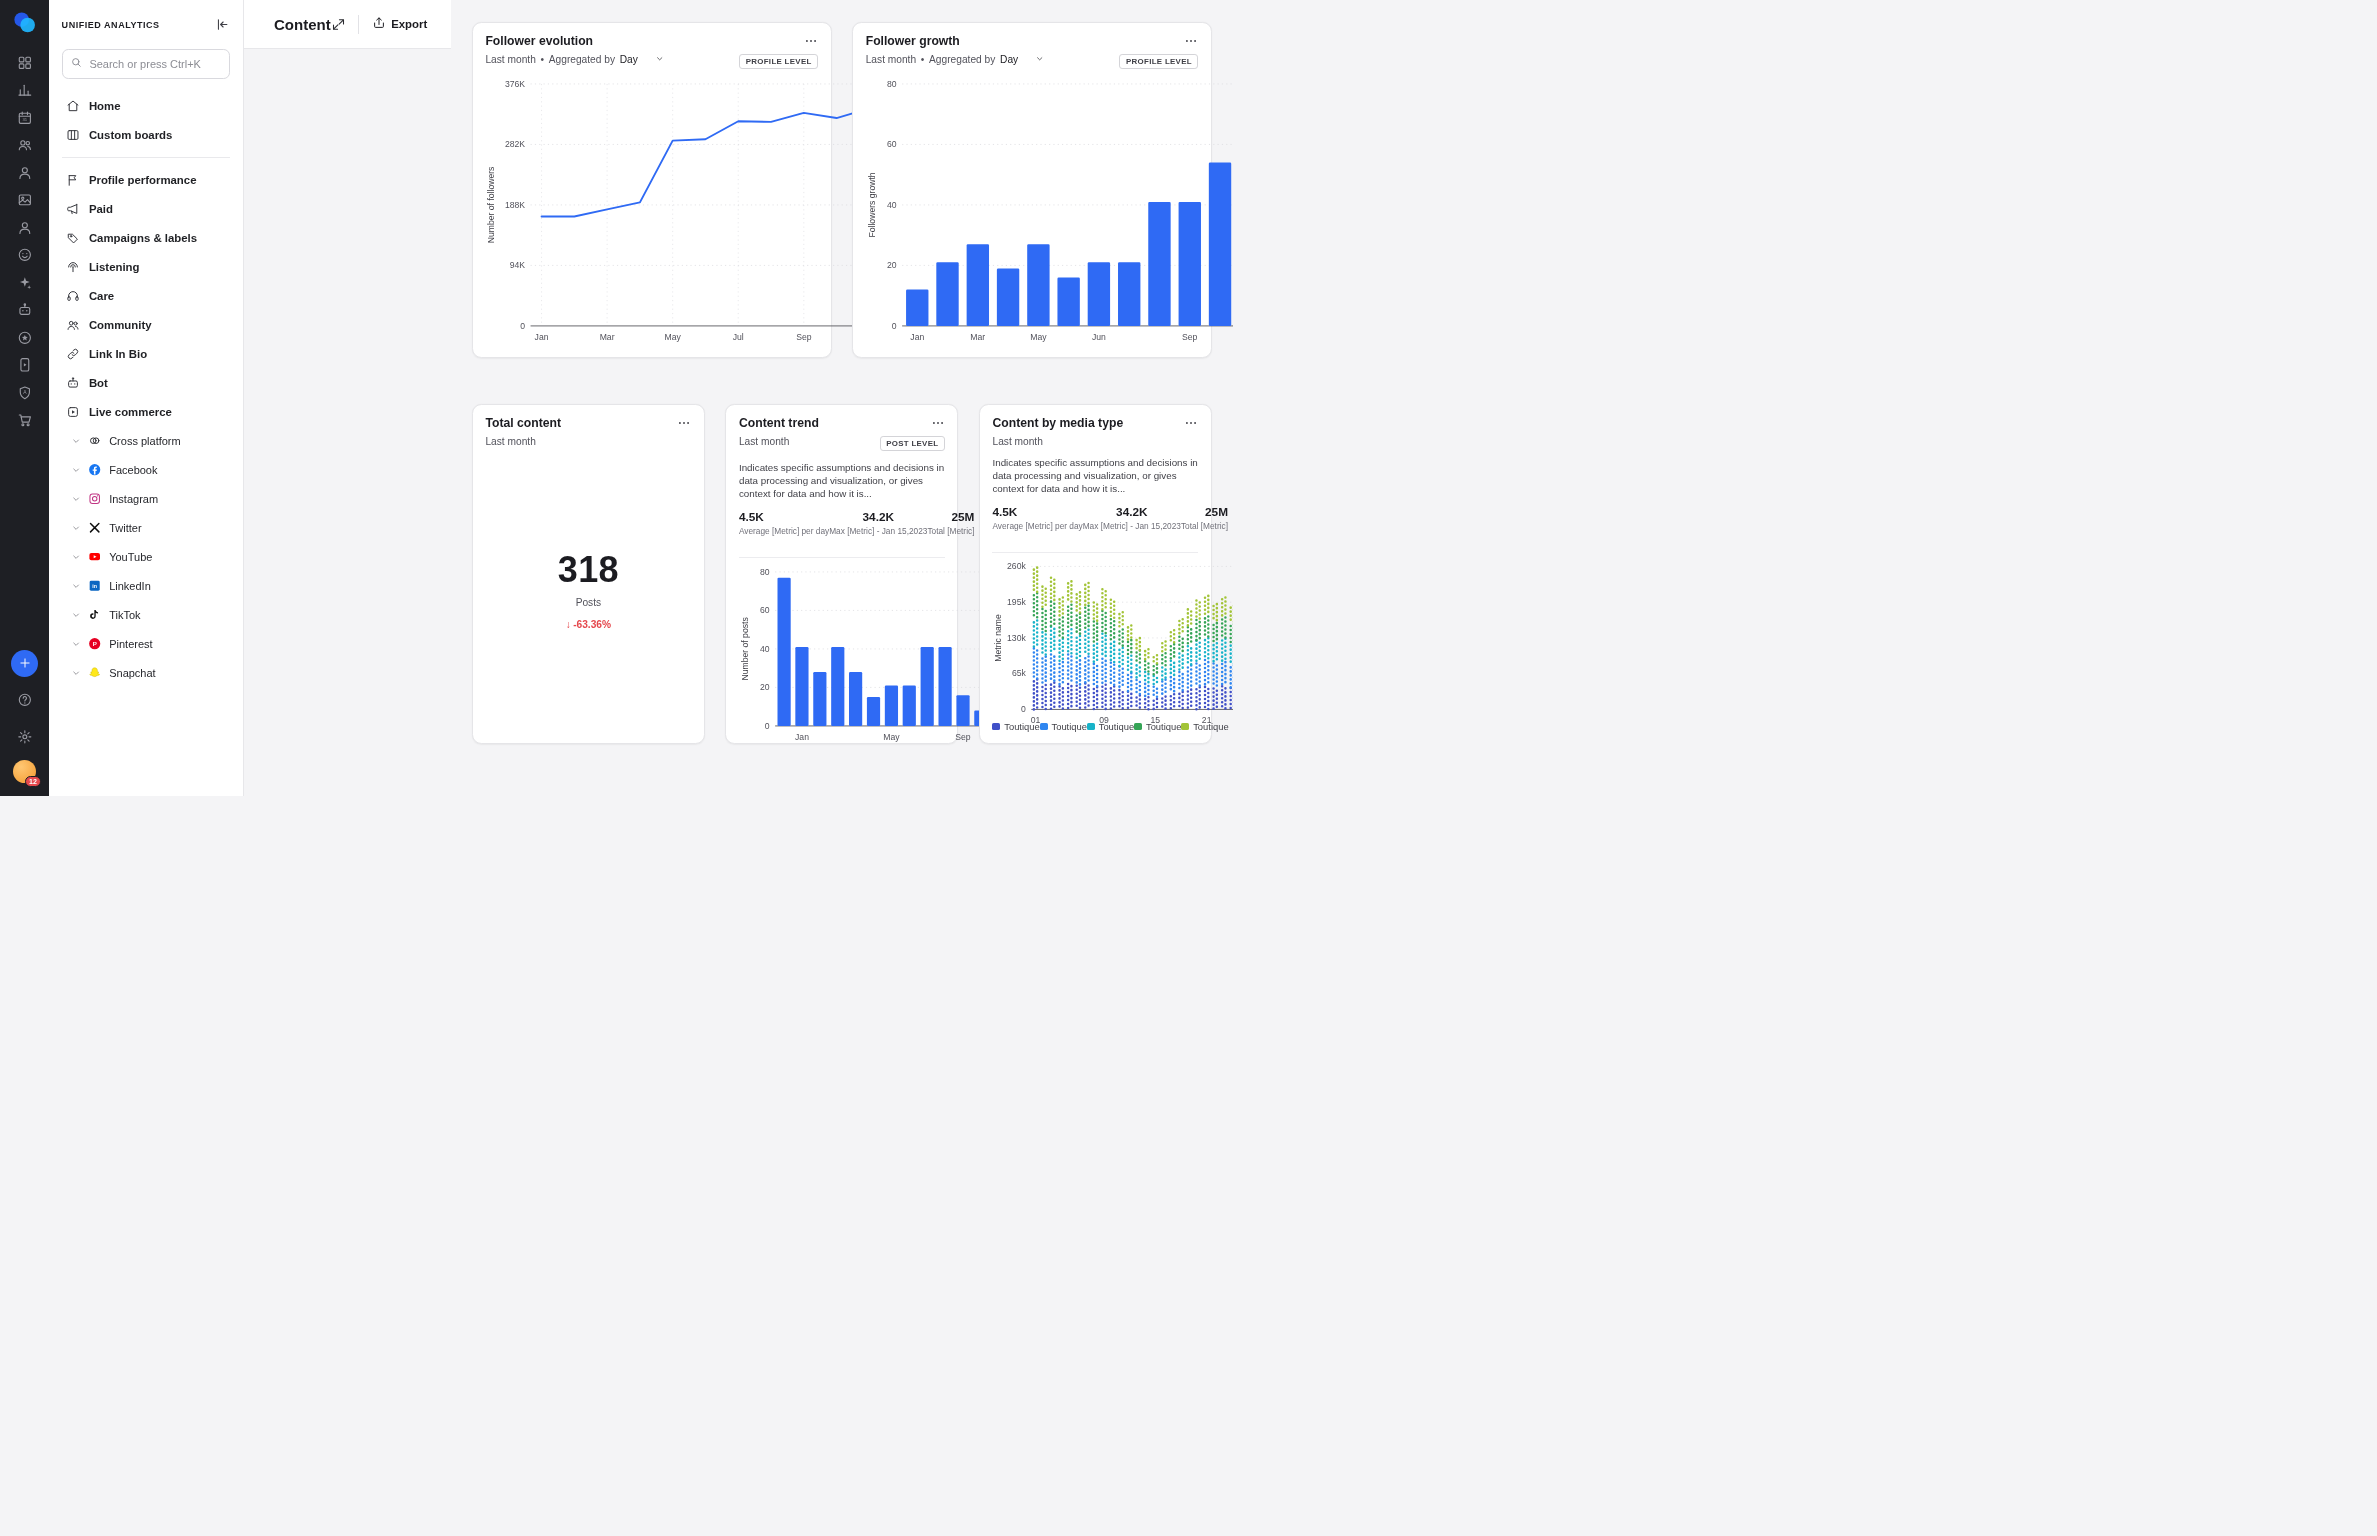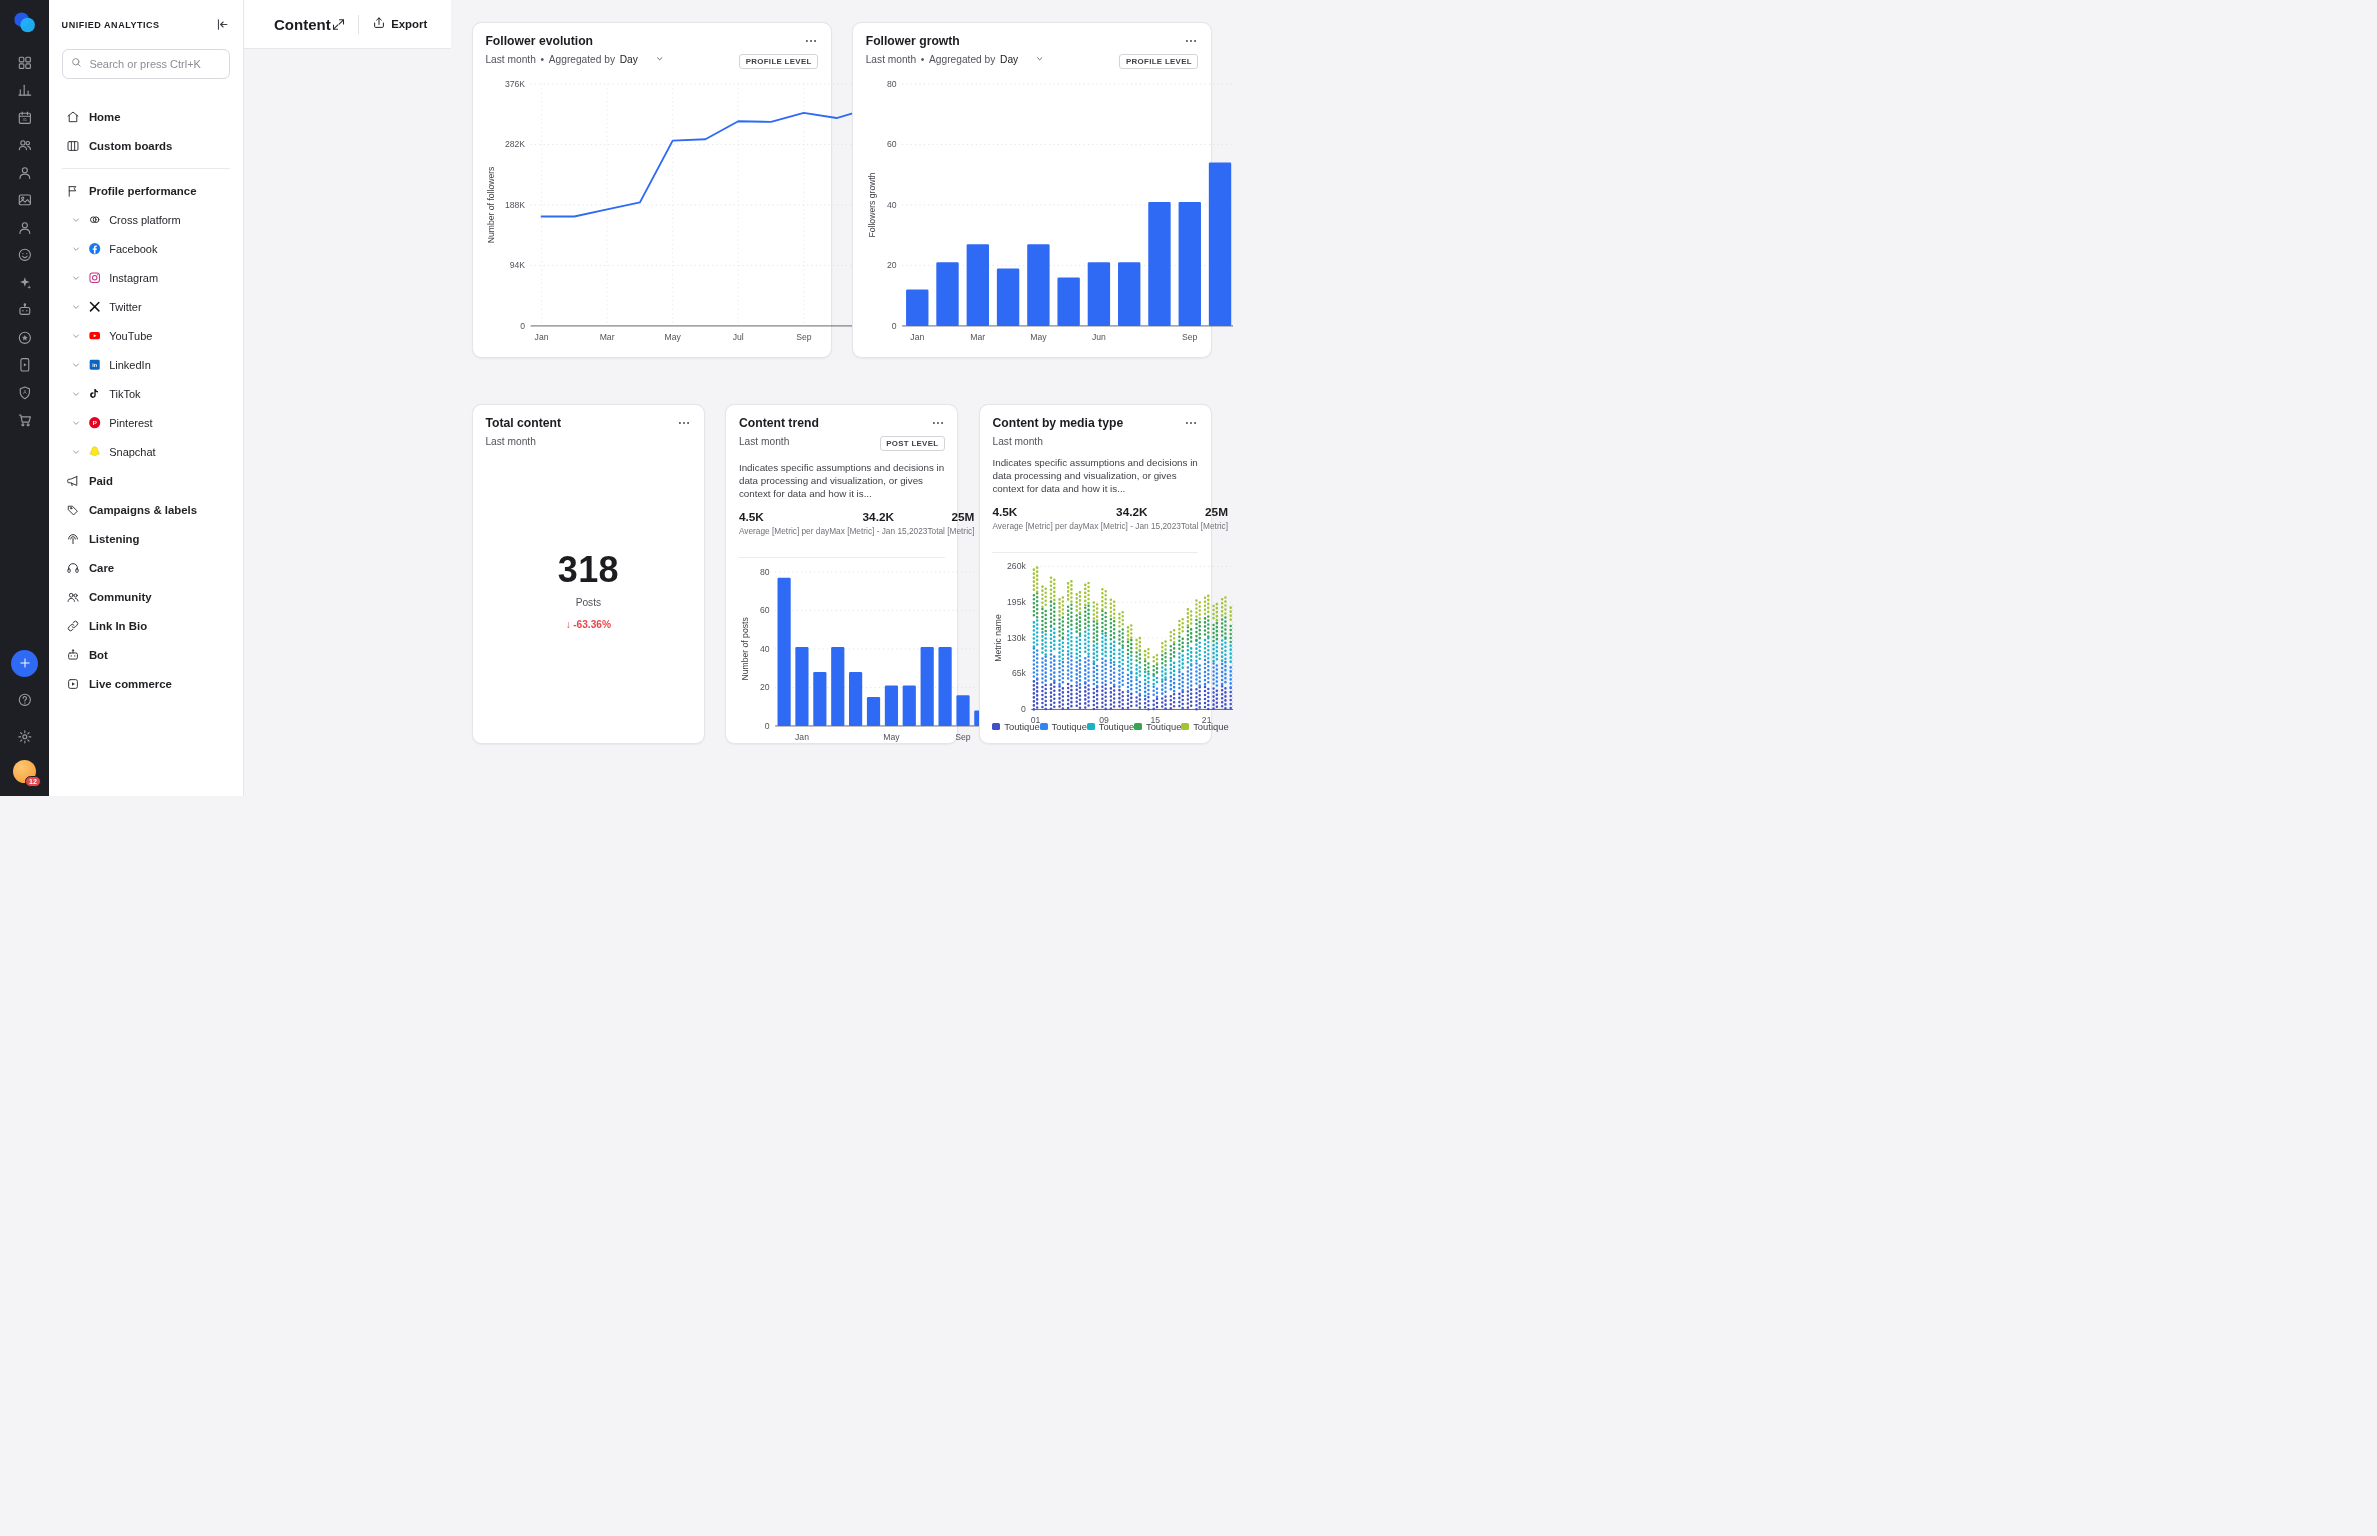--- a/index.html
+++ b/index.html
@@ -16,21 +16,21 @@
   .plus-btn svg{width:14px;height:14px}
   .avatar{width:23.6px;height:23.6px;border-radius:50%;background:radial-gradient(circle at 35% 30%,#ffc773,#f29a2e);position:relative;cursor:pointer}
   .badge-12{position:absolute;bottom:-3.1px;right:-4.7px;background:#e5484d;color:#fff;font-size:7px;font-weight:bold;border-radius:6.3px;padding:0.8px 3.1px;border:1.6px solid #1e1f24}
 
   
   .sidebar{width:195px;background:#fff;border-right:0.8px solid #e7e7ea;display:flex;flex-direction:column;padding:0 12.6px;flex-shrink:0}
   .side-head{height:49px;display:flex;align-items:center;justify-content:space-between;flex-shrink:0}
   .brand{font-size:9px;font-weight:bold;letter-spacing:.06em;color:#1c1c21}
   .collapse-btn{color:#3f3f46;cursor:pointer;display:flex}
   .collapse-btn svg{width:15px;height:15px}
-  .search-box{height:30px;border:0.8px solid #d9d9de;border-radius:6.3px;display:flex;align-items:center;gap:6.3px;padding:0 7.9px;margin-bottom:23px;color:#85868d;flex-shrink:0}
+  .search-box{height:30px;border:0.8px solid #d9d9de;border-radius:6.3px;display:flex;align-items:center;gap:6.3px;padding:0 7.9px;margin-bottom:12px;color:#85868d;flex-shrink:0}
   .search-box svg{width:12.6px;height:12.6px;flex-shrink:0}
   .search-box input{border:none;outline:none;font-size:11px;width:100%;color:#1c1c21;font-family:inherit;background:transparent}
   .search-box input::placeholder{color:#8c8d94}
   .nav-item{height:29px;display:flex;align-items:center;gap:8.6px;font-size:11.4px;font-weight:bold;border-radius:6.3px;cursor:pointer;padding:0 4.7px;color:#1f2024;flex-shrink:0}
   .nav-item .nav-ic{display:flex;color:#34353b}
   .nav-item svg{width:14px;height:14px}
   .divider{height:0.8px;background:#e9e9ec;margin:7.9px 0;flex-shrink:0}
   .sub-item{height:29px;display:flex;align-items:center;gap:7px;font-size:11px;font-weight:normal;padding-left:9.4px;cursor:pointer;border-radius:6.3px;color:#26272c;flex-shrink:0}
   .sub-item .chev{display:flex;color:#6f7077}
   .sub-item .chev svg{width:10.2px;height:10.2px}
@@ -297,20 +297,118 @@
           <svg viewBox="0 0 24 24" aria-hidden="true">
             <g fill="none" stroke="currentColor" stroke-width="1.7" stroke-linecap="round" stroke-linejoin="round">
               <path d="M5.5 21V4.5"></path>
               <path d="M5.5 4.5h11.2l-2.6 3.6 2.6 3.6H5.5"></path>
             </g>
           </svg>
         </span>
     <span>Profile performance</span>
       </div>
     </div>
+  <div id="nav-bottom">
+      <div class="nav-item">
+    <span class="nav-ic">
+          <svg viewBox="0 0 24 24" aria-hidden="true">
+            <g fill="none" stroke="currentColor" stroke-width="1.7" stroke-linecap="round" stroke-linejoin="round">
+              <path d="M18.5 4.5v15L7.5 15h-3A1.5 1.5 0 013 13.5v-3A1.5 1.5 0 014.5 9h3l11-4.5z"></path>
+              <path d="M9.5 15.5l1 4.5"></path>
+            </g>
+          </svg>
+        </span>
+    <span>Paid</span>
+      </div>
+      <div class="nav-item">
+    <span class="nav-ic">
+          <svg viewBox="0 0 24 24" aria-hidden="true">
+            <g fill="none" stroke="currentColor" stroke-width="1.7" stroke-linecap="round" stroke-linejoin="round">
+              <path d="M4.5 5.5h6.5l8.5 8.5-6.5 6.5-8.5-8.5z"></path>
+              <circle cx="8.7" cy="9" r="1.3"></circle>
+            </g>
+          </svg>
+        </span>
+    <span>Campaigns &amp; labels</span>
+      </div>
+      <div class="nav-item">
+    <span class="nav-ic">
+          <svg viewBox="0 0 24 24" aria-hidden="true">
+            <g fill="none" stroke="currentColor" stroke-width="1.7" stroke-linecap="round" stroke-linejoin="round">
+              <path d="M4.5 12a7.5 7.5 0 0115 0"></path>
+              <path d="M8 12a4 4 0 018 0"></path>
+              <path d="M12 13.5V20"></path>
+            </g>
+            <circle cx="12" cy="12.2" r="1.3" fill="currentColor"></circle>
+          </svg>
+        </span>
+    <span>Listening</span>
+      </div>
+      <div class="nav-item">
+    <span class="nav-ic">
+          <svg viewBox="0 0 24 24" aria-hidden="true">
+            <g fill="none" stroke="currentColor" stroke-width="1.7" stroke-linecap="round" stroke-linejoin="round">
+              <path d="M4.5 14v-2a7.5 7.5 0 0115 0v2"></path>
+              <rect x="3.2" y="13.5" width="4" height="6" rx="1.6"></rect>
+              <rect x="16.8" y="13.5" width="4" height="6" rx="1.6"></rect>
+            </g>
+          </svg>
+        </span>
+    <span>Care</span>
+      </div>
+      <div class="nav-item">
+    <span class="nav-ic">
+          <svg viewBox="0 0 24 24" aria-hidden="true">
+            <g fill="none" stroke="currentColor" stroke-width="1.7" stroke-linecap="round" stroke-linejoin="round">
+              <circle cx="9" cy="9" r="3.2"></circle>
+              <path d="M3.5 19.5c0-3 2.5-5 5.5-5s5.5 2 5.5 5"></path>
+              <circle cx="16.5" cy="9.5" r="2.6"></circle>
+              <path d="M16.5 14.5c2.5.2 4 2 4 4.5"></path>
+            </g>
+          </svg>
+        </span>
+    <span>Community</span>
+      </div>
+      <div class="nav-item">
+    <span class="nav-ic">
+          <svg viewBox="0 0 24 24" aria-hidden="true">
+            <g fill="none" stroke="currentColor" stroke-width="1.7" stroke-linecap="round" stroke-linejoin="round">
+              <path d="M10.5 13.5a3.8 3.8 0 005.4 0l3-3a3.8 3.8 0 00-5.4-5.4l-1.6 1.6"></path>
+              <path d="M13.5 10.5a3.8 3.8 0 00-5.4 0l-3 3a3.8 3.8 0 005.4 5.4l1.6-1.6"></path>
+            </g>
+          </svg>
+        </span>
+    <span>Link In Bio</span>
+      </div>
+      <div class="nav-item">
+    <span class="nav-ic">
+          <svg viewBox="0 0 24 24" aria-hidden="true">
+            <g fill="none" stroke="currentColor" stroke-width="1.7" stroke-linecap="round" stroke-linejoin="round">
+              <rect x="4.5" y="8.5" width="15" height="10.5" rx="2.5"></rect>
+              <path d="M12 8.5V5"></path>
+              <circle cx="12" cy="4" r="1.1"></circle>
+            </g>
+            <circle cx="9" cy="13.5" r="1.1" fill="currentColor"></circle>
+            <circle cx="15" cy="13.5" r="1.1" fill="currentColor"></circle>
+          </svg>
+        </span>
+    <span>Bot</span>
+      </div>
+      <div class="nav-item">
+    <span class="nav-ic">
+          <svg viewBox="0 0 24 24" aria-hidden="true">
+            <g fill="none" stroke="currentColor" stroke-width="1.7" stroke-linecap="round" stroke-linejoin="round">
+              <rect x="4.5" y="4.5" width="15" height="15" rx="3"></rect>
+            </g>
+            <path d="M10.3 9l5 3-5 3z" fill="currentColor"></path>
+          </svg>
+        </span>
+    <span>Live commerce</span>
+      </div>
+    </div>
   <div id="nav-platforms">
       <div class="sub-item">
     <span class="chev">
           <svg viewBox="0 0 24 24" aria-hidden="true">
             <g fill="none" stroke="currentColor" stroke-width="1.7" stroke-linecap="round" stroke-linejoin="round">
               <path d="M6.5 9.5l5.5 5.5 5.5-5.5"></path>
             </g>
           </svg>
         </span>
     <span class="bicon">
@@ -447,118 +545,20 @@
               <path d="M6.5 9.5l5.5 5.5 5.5-5.5"></path>
             </g>
           </svg>
         </span>
     <span class="bicon">
           <svg viewBox="0 0 24 24" aria-hidden="true">
             <path d="M12 3.2c2.9 0 4.9 2 4.9 5.2v1.9c.7.5 1.6.6 2.5.5-.2.9-1 1.5-2 1.8.8 1.4 2.1 2.3 3.6 2.5-.5 1-1.8 1.5-3.3 1.6-.4.9-1.3 1.4-2.7 1.3-.7.6-1.8 1-3 1s-2.3-.4-3-1c-1.4.1-2.3-.4-2.7-1.3-1.5-.1-2.8-.6-3.3-1.6 1.5-.2 2.8-1.1 3.6-2.5-1-.3-1.8-.9-2-1.8.9.1 1.8 0 2.5-.5V8.4C7.1 5.2 9.1 3.2 12 3.2z" fill="#FFE81A" stroke="#C7B200" stroke-width="0.8"></path>
           </svg>
         </span>
     <span>Snapchat</span>
-      </div>
-    </div>
-  <div id="nav-bottom">
-      <div class="nav-item">
-    <span class="nav-ic">
-          <svg viewBox="0 0 24 24" aria-hidden="true">
-            <g fill="none" stroke="currentColor" stroke-width="1.7" stroke-linecap="round" stroke-linejoin="round">
-              <path d="M18.5 4.5v15L7.5 15h-3A1.5 1.5 0 013 13.5v-3A1.5 1.5 0 014.5 9h3l11-4.5z"></path>
-              <path d="M9.5 15.5l1 4.5"></path>
-            </g>
-          </svg>
-        </span>
-    <span>Paid</span>
-      </div>
-      <div class="nav-item">
-    <span class="nav-ic">
-          <svg viewBox="0 0 24 24" aria-hidden="true">
-            <g fill="none" stroke="currentColor" stroke-width="1.7" stroke-linecap="round" stroke-linejoin="round">
-              <path d="M4.5 5.5h6.5l8.5 8.5-6.5 6.5-8.5-8.5z"></path>
-              <circle cx="8.7" cy="9" r="1.3"></circle>
-            </g>
-          </svg>
-        </span>
-    <span>Campaigns &amp; labels</span>
-      </div>
-      <div class="nav-item">
-    <span class="nav-ic">
-          <svg viewBox="0 0 24 24" aria-hidden="true">
-            <g fill="none" stroke="currentColor" stroke-width="1.7" stroke-linecap="round" stroke-linejoin="round">
-              <path d="M4.5 12a7.5 7.5 0 0115 0"></path>
-              <path d="M8 12a4 4 0 018 0"></path>
-              <path d="M12 13.5V20"></path>
-            </g>
-            <circle cx="12" cy="12.2" r="1.3" fill="currentColor"></circle>
-          </svg>
-        </span>
-    <span>Listening</span>
-      </div>
-      <div class="nav-item">
-    <span class="nav-ic">
-          <svg viewBox="0 0 24 24" aria-hidden="true">
-            <g fill="none" stroke="currentColor" stroke-width="1.7" stroke-linecap="round" stroke-linejoin="round">
-              <path d="M4.5 14v-2a7.5 7.5 0 0115 0v2"></path>
-              <rect x="3.2" y="13.5" width="4" height="6" rx="1.6"></rect>
-              <rect x="16.8" y="13.5" width="4" height="6" rx="1.6"></rect>
-            </g>
-          </svg>
-        </span>
-    <span>Care</span>
-      </div>
-      <div class="nav-item">
-    <span class="nav-ic">
-          <svg viewBox="0 0 24 24" aria-hidden="true">
-            <g fill="none" stroke="currentColor" stroke-width="1.7" stroke-linecap="round" stroke-linejoin="round">
-              <circle cx="9" cy="9" r="3.2"></circle>
-              <path d="M3.5 19.5c0-3 2.5-5 5.5-5s5.5 2 5.5 5"></path>
-              <circle cx="16.5" cy="9.5" r="2.6"></circle>
-              <path d="M16.5 14.5c2.5.2 4 2 4 4.5"></path>
-            </g>
-          </svg>
-        </span>
-    <span>Community</span>
-      </div>
-      <div class="nav-item">
-    <span class="nav-ic">
-          <svg viewBox="0 0 24 24" aria-hidden="true">
-            <g fill="none" stroke="currentColor" stroke-width="1.7" stroke-linecap="round" stroke-linejoin="round">
-              <path d="M10.5 13.5a3.8 3.8 0 005.4 0l3-3a3.8 3.8 0 00-5.4-5.4l-1.6 1.6"></path>
-              <path d="M13.5 10.5a3.8 3.8 0 00-5.4 0l-3 3a3.8 3.8 0 005.4 5.4l1.6-1.6"></path>
-            </g>
-          </svg>
-        </span>
-    <span>Link In Bio</span>
-      </div>
-      <div class="nav-item">
-    <span class="nav-ic">
-          <svg viewBox="0 0 24 24" aria-hidden="true">
-            <g fill="none" stroke="currentColor" stroke-width="1.7" stroke-linecap="round" stroke-linejoin="round">
-              <rect x="4.5" y="8.5" width="15" height="10.5" rx="2.5"></rect>
-              <path d="M12 8.5V5"></path>
-              <circle cx="12" cy="4" r="1.1"></circle>
-            </g>
-            <circle cx="9" cy="13.5" r="1.1" fill="currentColor"></circle>
-            <circle cx="15" cy="13.5" r="1.1" fill="currentColor"></circle>
-          </svg>
-        </span>
-    <span>Bot</span>
-      </div>
-      <div class="nav-item">
-    <span class="nav-ic">
-          <svg viewBox="0 0 24 24" aria-hidden="true">
-            <g fill="none" stroke="currentColor" stroke-width="1.7" stroke-linecap="round" stroke-linejoin="round">
-              <rect x="4.5" y="4.5" width="15" height="15" rx="3"></rect>
-            </g>
-            <path d="M10.3 9l5 3-5 3z" fill="currentColor"></path>
-          </svg>
-        </span>
-    <span>Live commerce</span>
       </div>
     </div>
 </aside>
 
 <main>
   <header class="topbar">
     <h1 class="page-title">Content</h1>
     <div class="topbar-right">
       <span class="icon-btn" id="expand-ic">
           <svg viewBox="0 0 24 24" aria-hidden="true">

